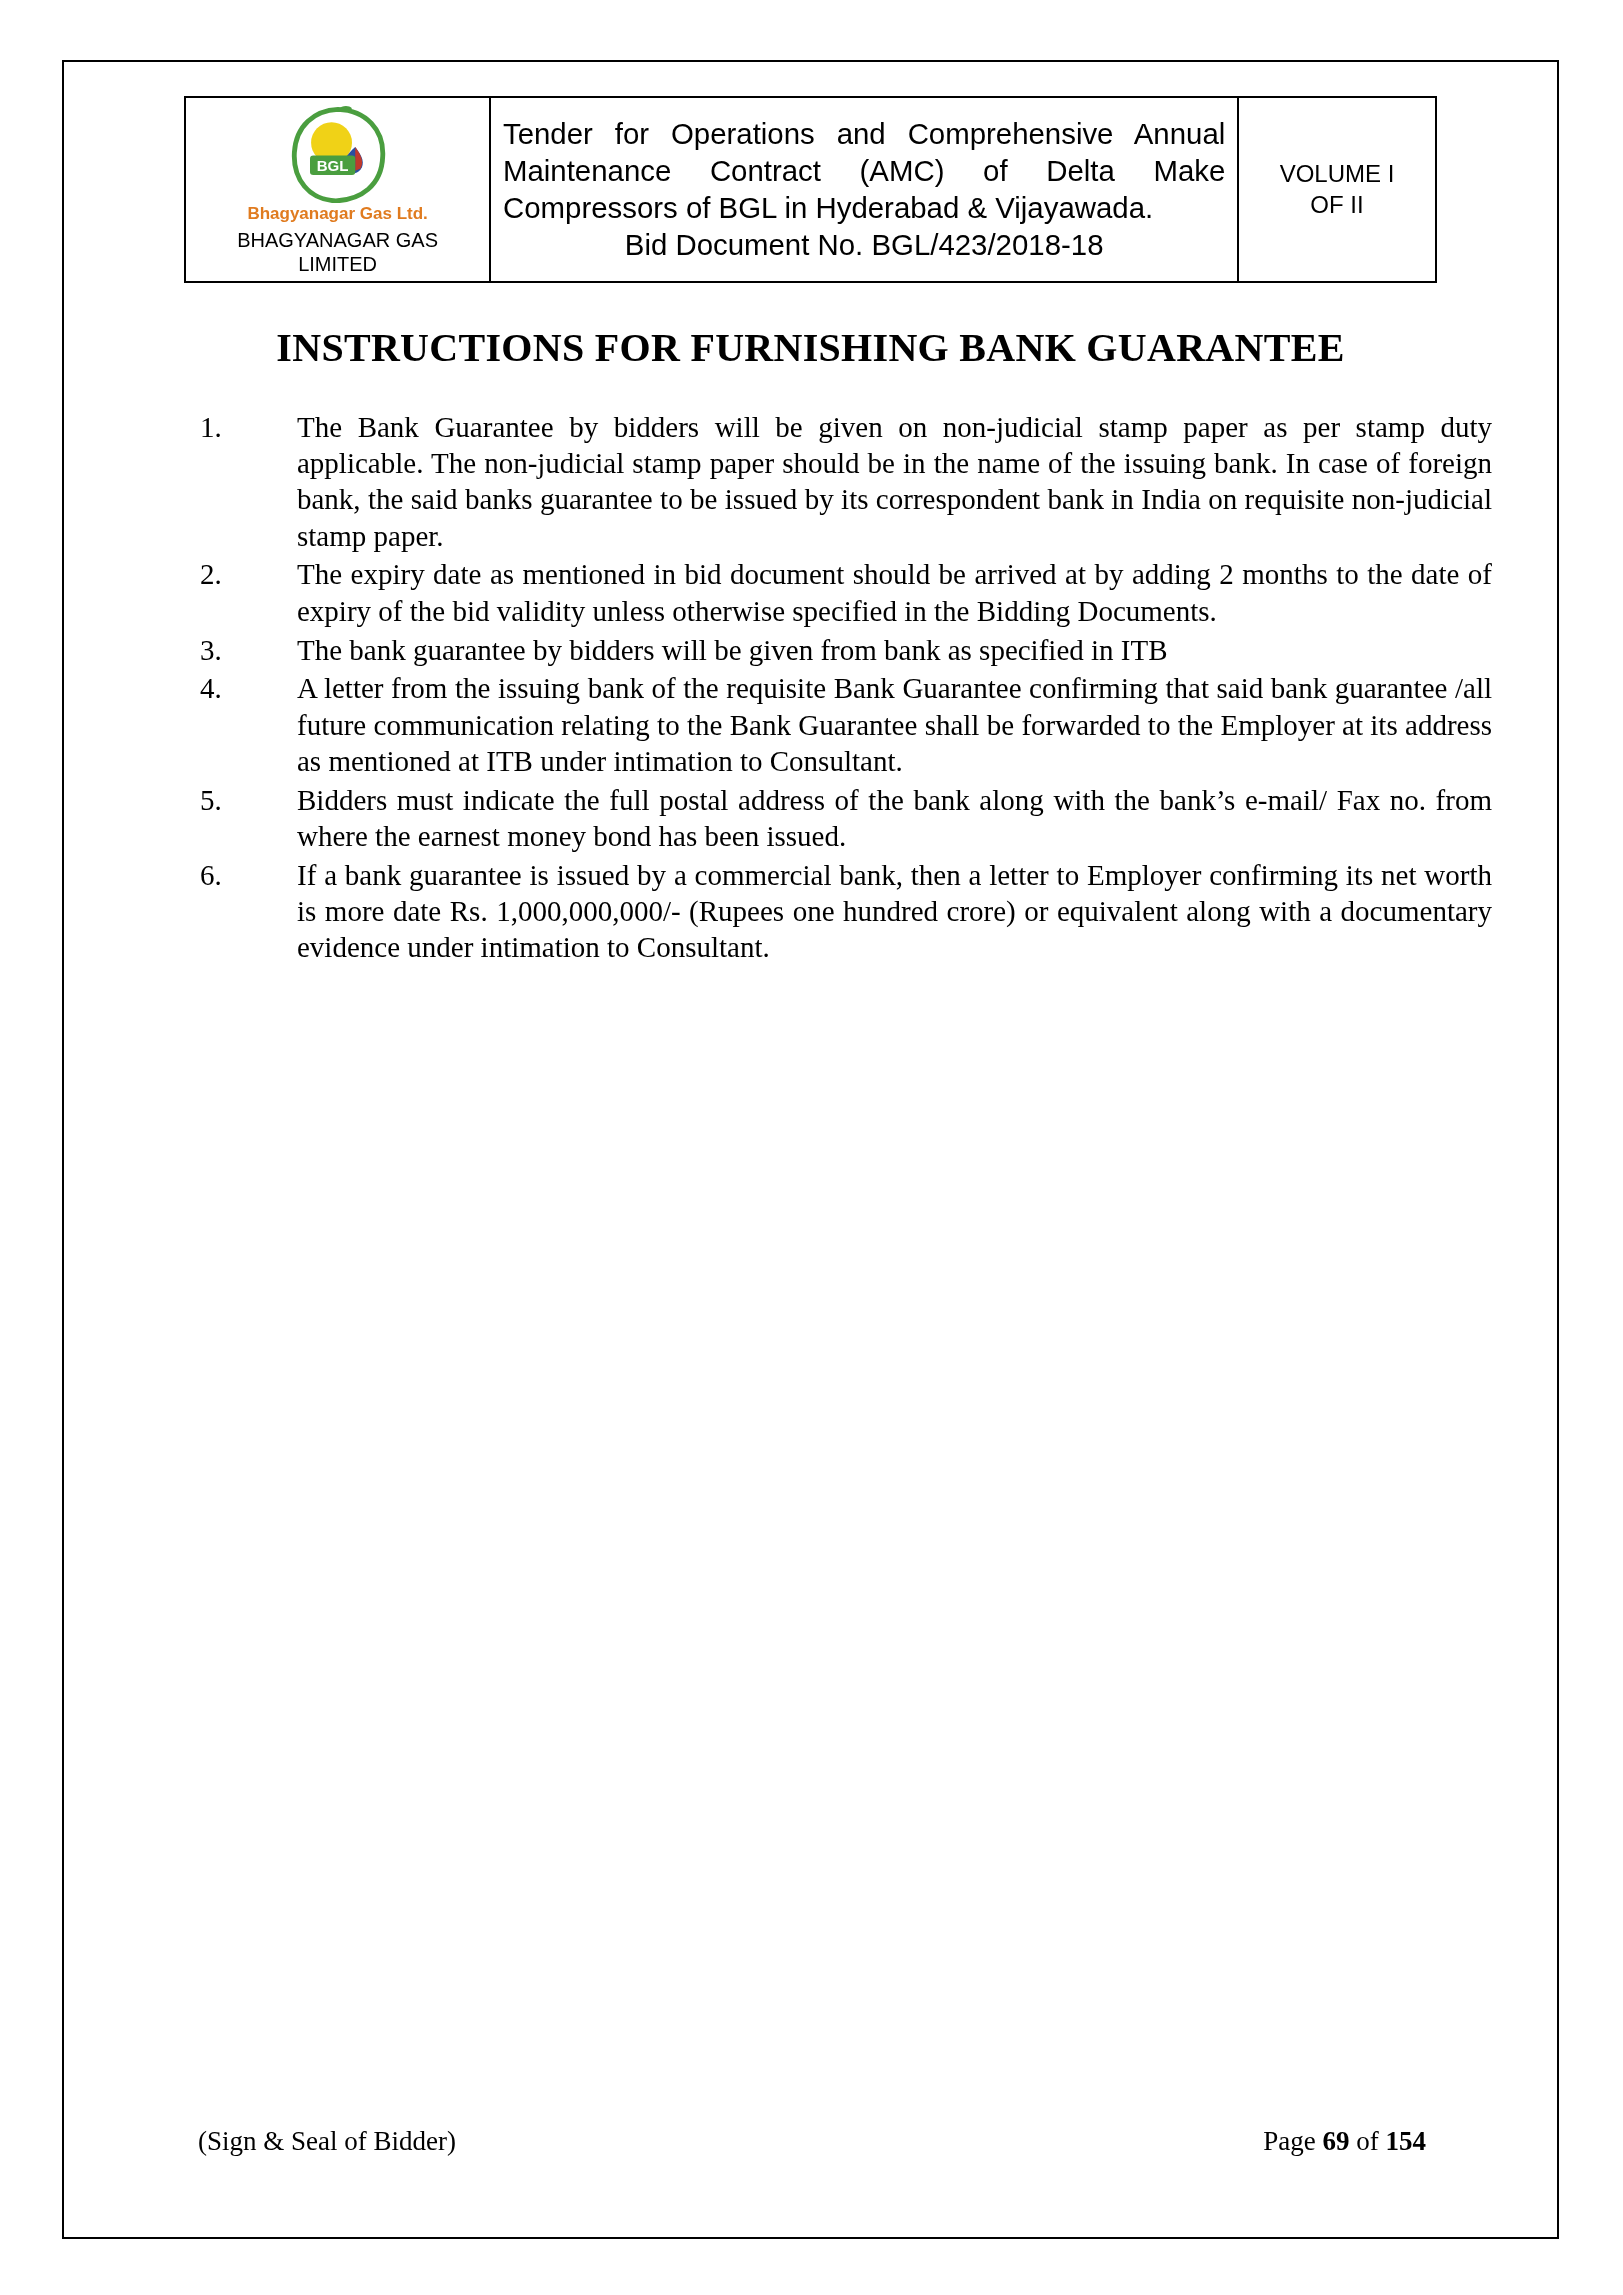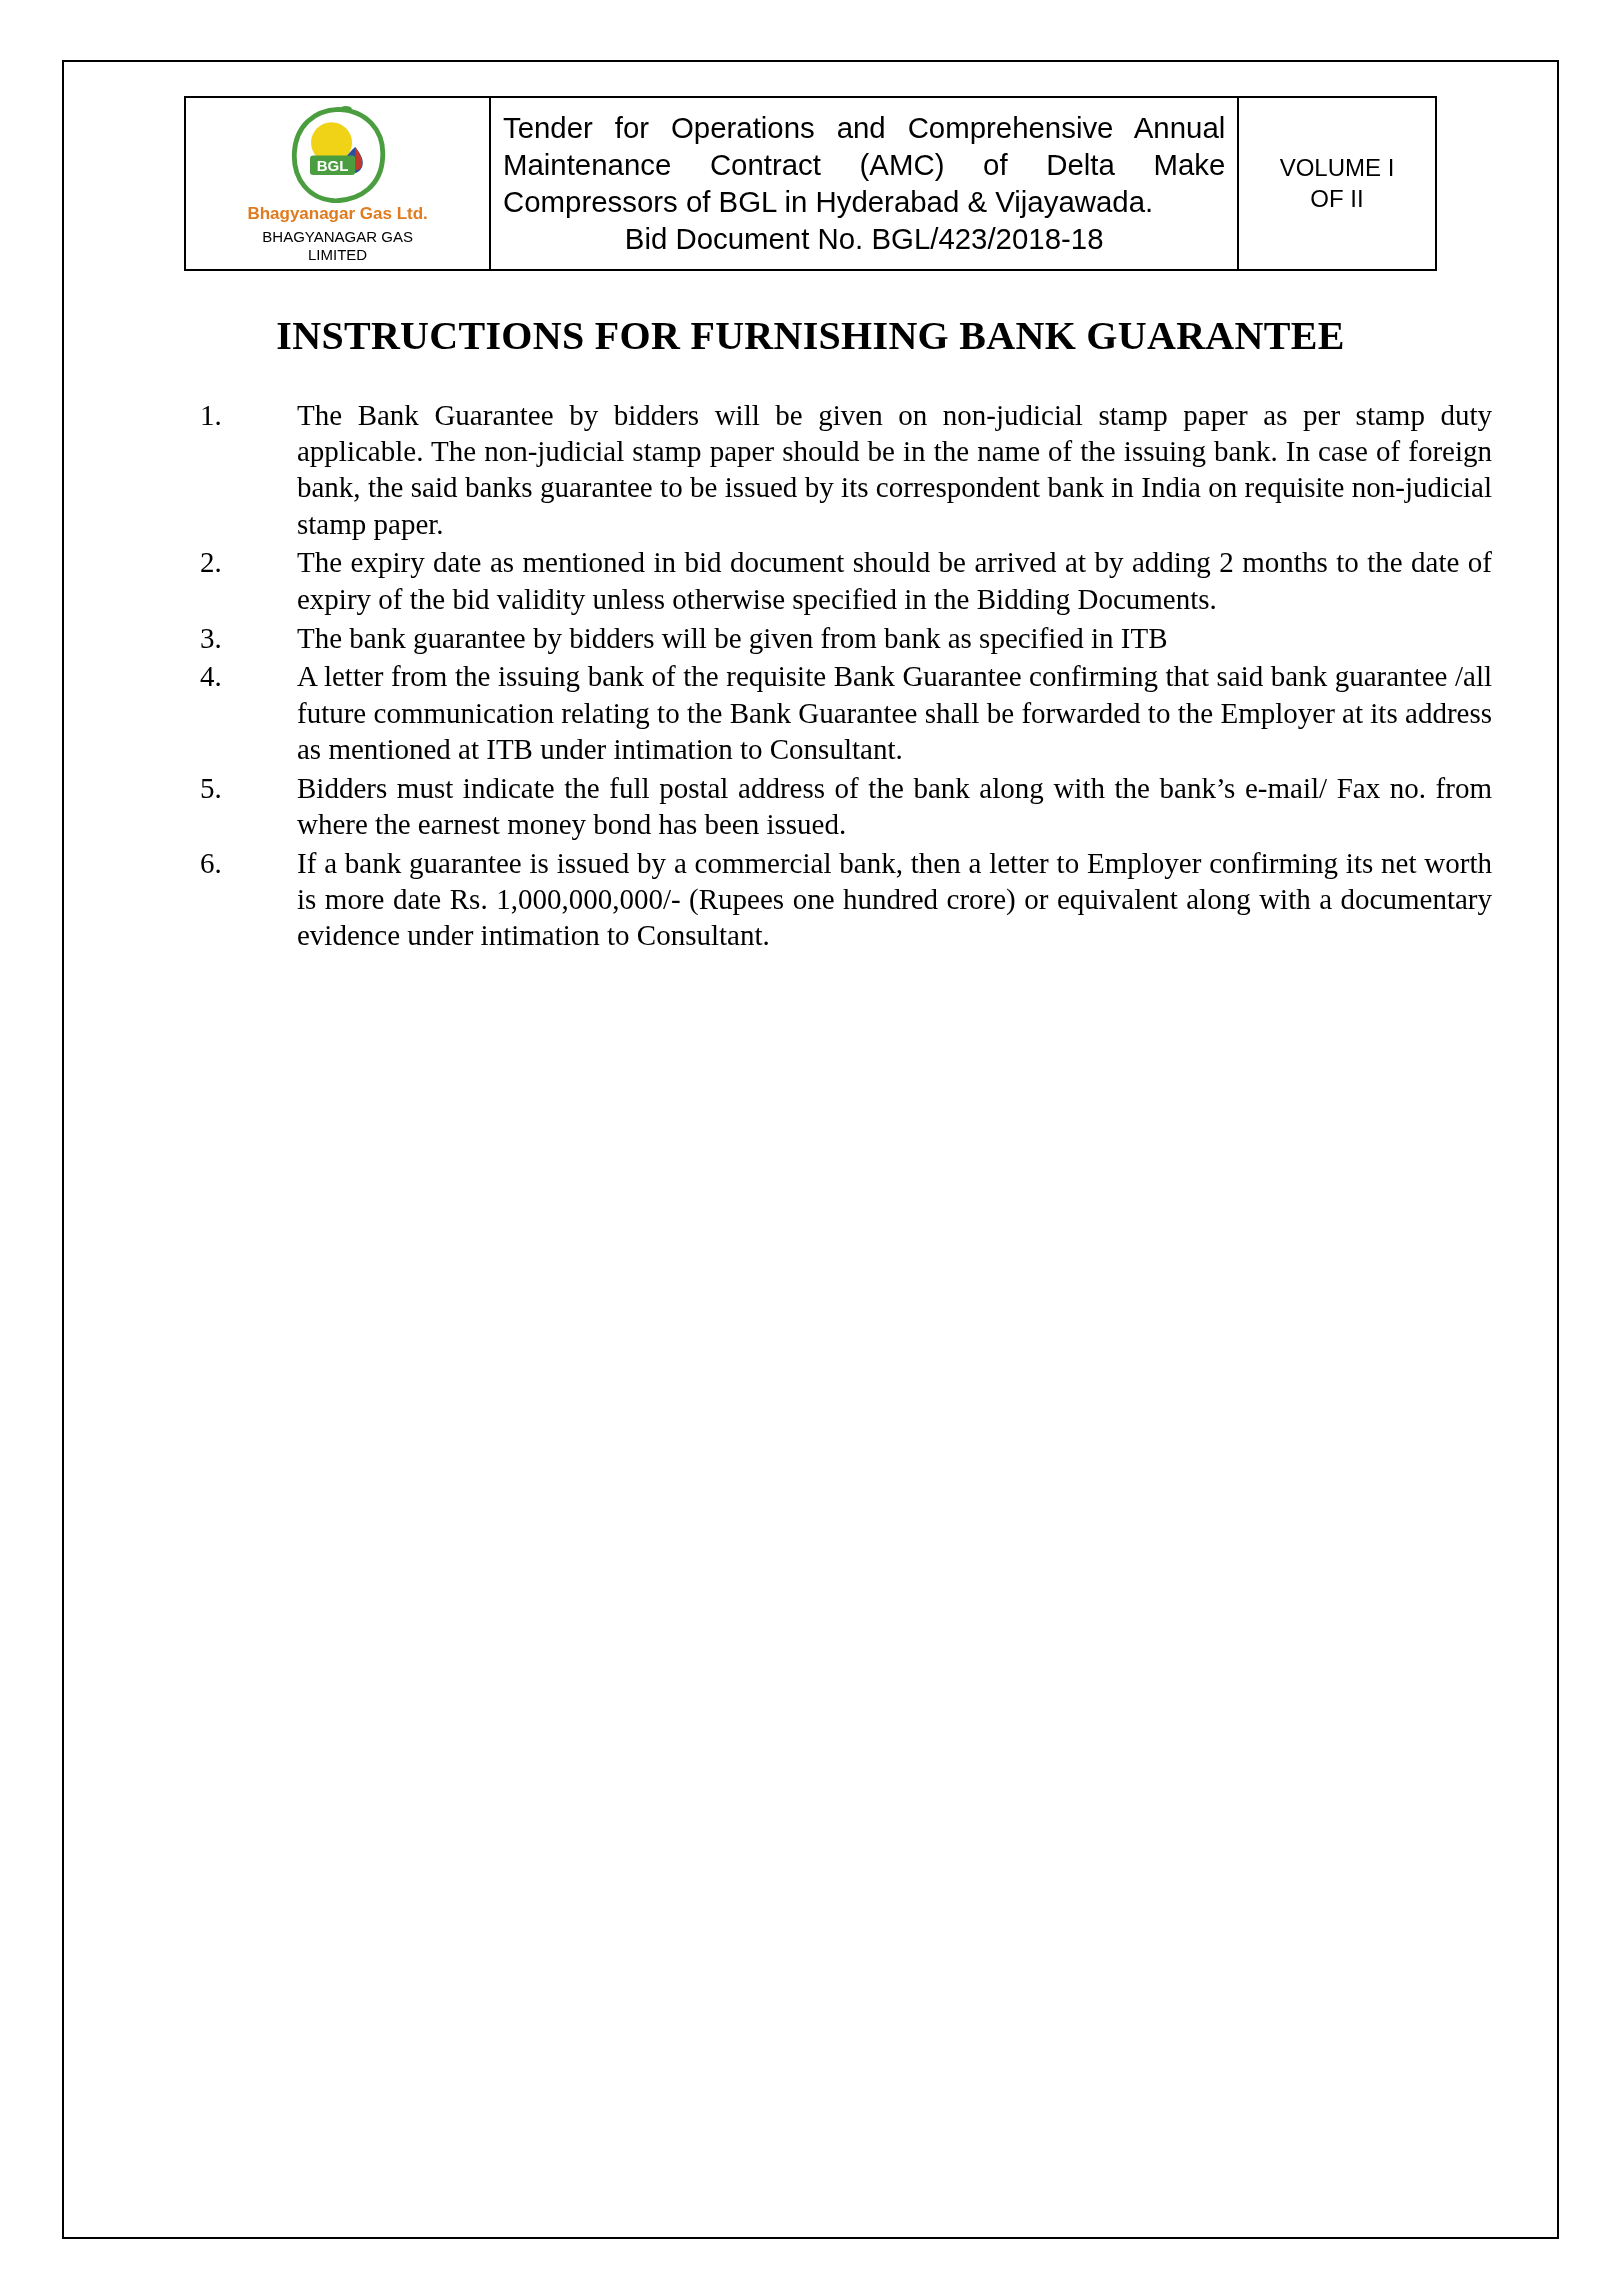--- a/index.html
+++ b/index.html
@@ -44,21 +44,21 @@
   .logo-svg { display: block; margin: 0 auto; }
   .logo-subtext {
     font-family: "Liberation Sans", sans-serif;
     font-size: 17px;
     color: #e07b1f;
     font-weight: bold;
     margin-top: 1.3px;
   }
   .company-name {
     font-family: "Liberation Sans", sans-serif;
-    font-size: 15px;
+    font-size: 20px;
     line-height: 1.2;
     color: #000000;
     margin-top: 3.9px;
   }
 
   .tender-title {
     font-family: "Liberation Sans", sans-serif;
     font-size: 29.4px;
     line-height: 1.26;
     text-align: justify;
@@ -182,16 +182,22 @@
       <div class="list-item">
         <span class="item-num">5.</span>
         <span class="item-text">Bidders must indicate the full postal address of the bank along with the bank’s e-mail/ Fax no. from where the earnest money bond has been issued.</span>
       </div>
       <div class="list-item">
         <span class="item-num">6.</span>
         <span class="item-text">If a bank guarantee is issued by a commercial bank, then a letter to Employer confirming its net worth is more date Rs. 1,000,000,000/- (Rupees one hundred crore) or equivalent along with a documentary evidence under intimation to Consultant.</span>
       </div>
     </div>
 
+    <div class="footer">
+      <span>(Sign &amp; Seal of Bidder)</span>
+      <span class="page-num-group">
+        <span>Page</span>&nbsp;<b>69</b>&nbsp;<span>of</span>&nbsp;<b>154</b>
+      </span>
+    </div>
 
   </div>
 </div>
 
 
 </body></html>

